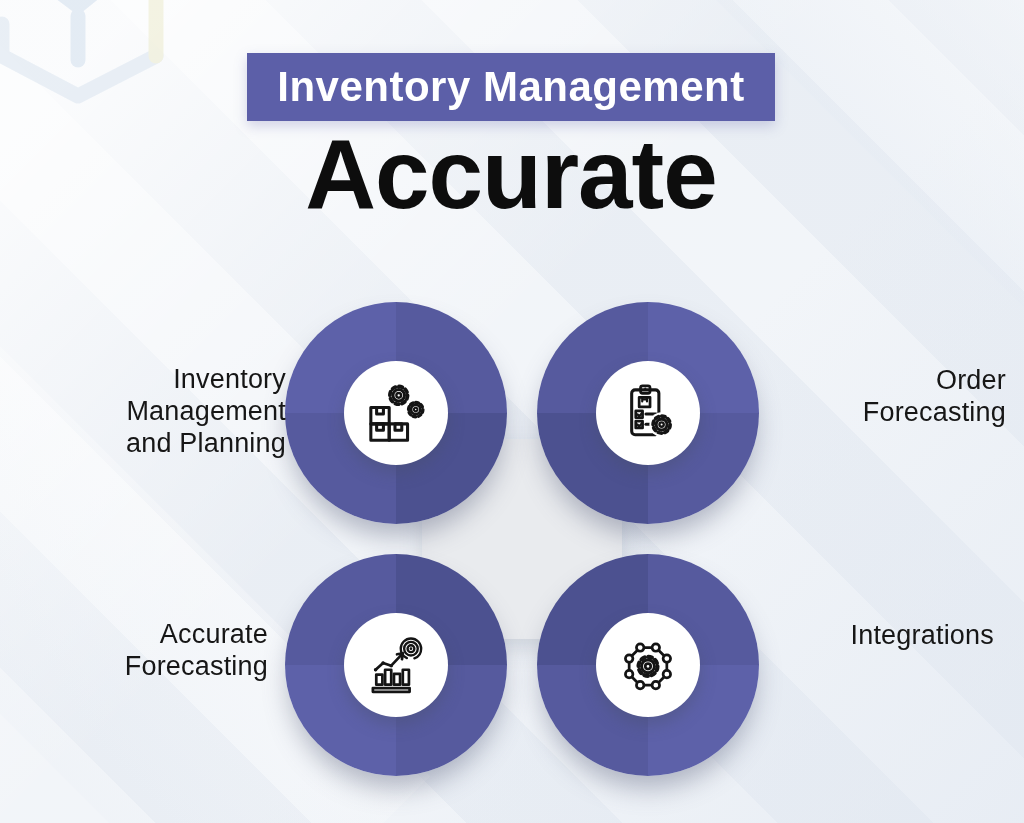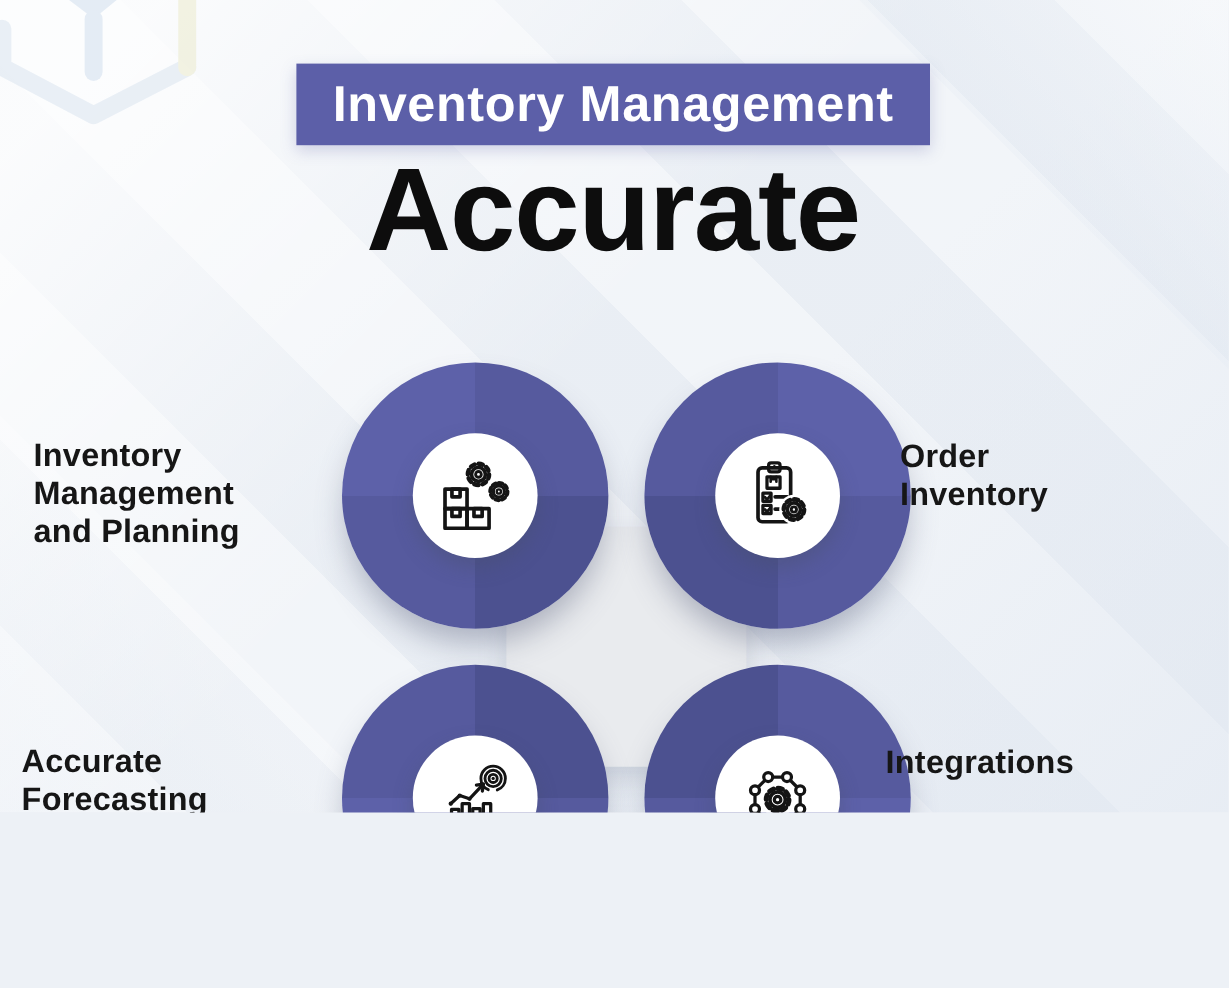--- a/index.html
+++ b/index.html
@@ -3,21 +3,21 @@
 <meta charset="utf-8">
 <style>
   :root{
     --circle:#565a9e; --circle-dark:#4c5190; --circle-light:#5d61a9;
     --banner:#5c5fa8; --bg:#edf1f6; --center-square:#e9ebee;
     --label-text:#161616; --title-text:#0d0d0d; --icon-stroke:#141414;
   }
   *{box-sizing:border-box;margin:0;padding:0}
   html,body{width:1024px;height:823px;overflow:hidden}
   body{font-family:"Liberation Sans","DejaVu Sans",sans-serif;background:var(--bg)}
-  .stage{position:relative;width:1024px;height:677px;background:var(--bg);overflow:hidden}
+  .stage{position:relative;width:1024px;height:823px;background:var(--bg);overflow:hidden}
 
   
   .bg-decor{position:absolute;inset:0;pointer-events:none;
     background:
       linear-gradient(315deg, rgba(223,230,240,.55) 0%, rgba(223,230,240,0) 42%),
       linear-gradient(135deg, rgba(255,255,255,.8) 8%, rgba(255,255,255,0) 46%),
       repeating-linear-gradient(45deg, rgba(255,255,255,.30) 0 110px, rgba(221,228,238,.22) 110px 220px);
   }
   .bg-band{position:absolute;width:900px;height:260px;transform:rotate(45deg);
     background:linear-gradient(180deg, rgba(255,255,255,.45), rgba(226,233,242,.25));}
@@ -55,22 +55,22 @@
       var(--circle) 0 90deg, var(--circle-light) 90deg 180deg,
       var(--circle) 180deg 270deg, var(--circle-dark) 270deg 360deg)}
 
   .inner-disc{position:absolute;left:59px;top:59px;width:104px;height:104px;border-radius:50%;
     background:#fff;box-shadow:0 8px 16px rgba(70,80,105,.38);
     display:flex;align-items:center;justify-content:center}
   .icon{width:68px;height:68px;color:var(--icon-stroke)}
   .icon svg{width:100%;height:100%;display:block}
 
   
-  .topic-label{position:absolute;text-align:left;color:var(--label-text);
-    font-size:27px;font-weight:700;line-height:1.18;white-space:pre-line;letter-spacing:.2px}
+  .topic-label{position:absolute;text-align:right;color:var(--label-text);
+    font-size:27px;font-weight:400;line-height:1.18;white-space:pre-line;letter-spacing:.2px}
   .label-tl{left:28px;top:364px;width:258px}
   .label-tr{left:750px;top:365px;width:256px}
   .label-bl{left:18px;top:619px;width:250px}
   .label-br{left:738px;top:620px;width:256px}
 </style>
 </head>
 <body>
 
 <div class="stage">
 
@@ -187,18 +187,18 @@
           <circle cx="77.7" cy="40.5" r="5.5" fill="#fff"></circle>
         </svg>
       </span>
     </div>
   </div>
 
   <div class="topic-label label-tl">Inventory
 Management
 and Planning</div>
   <div class="topic-label label-tr">Order
-Inventory</div>
+Forecasting</div>
   <div class="topic-label label-br">Integrations</div>
   <div class="topic-label label-bl">Accurate
 Forecasting</div>
 
 </div>
 
 </body></html>

